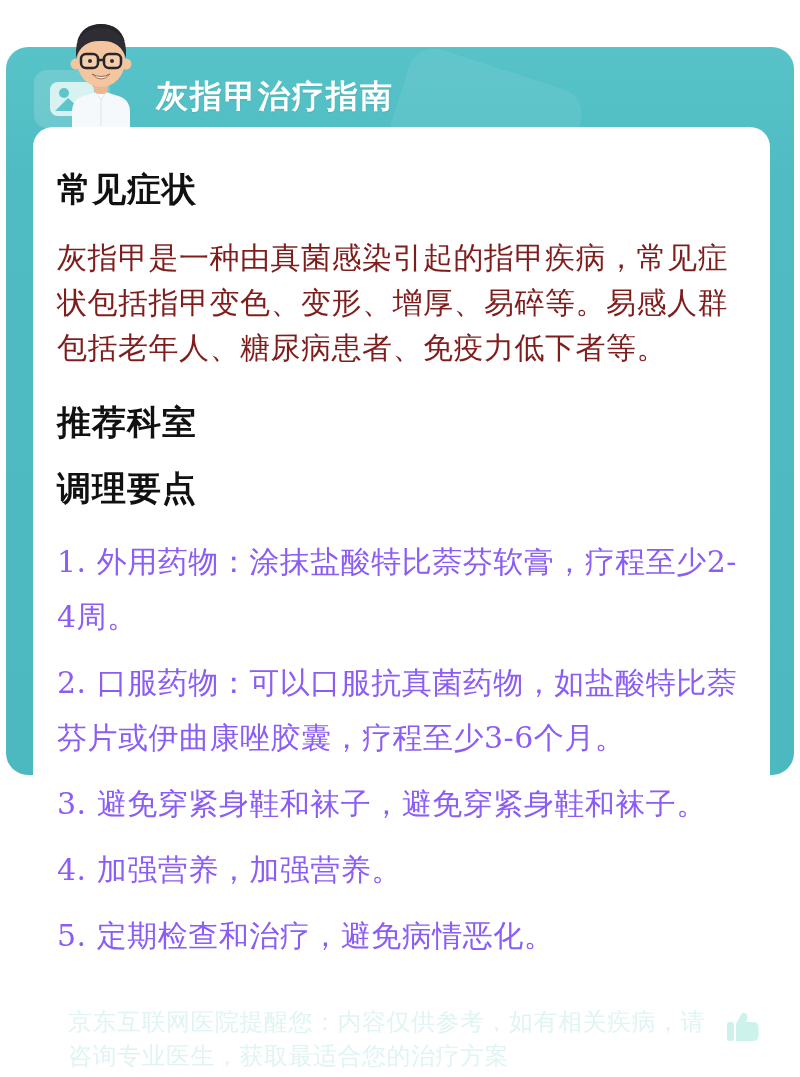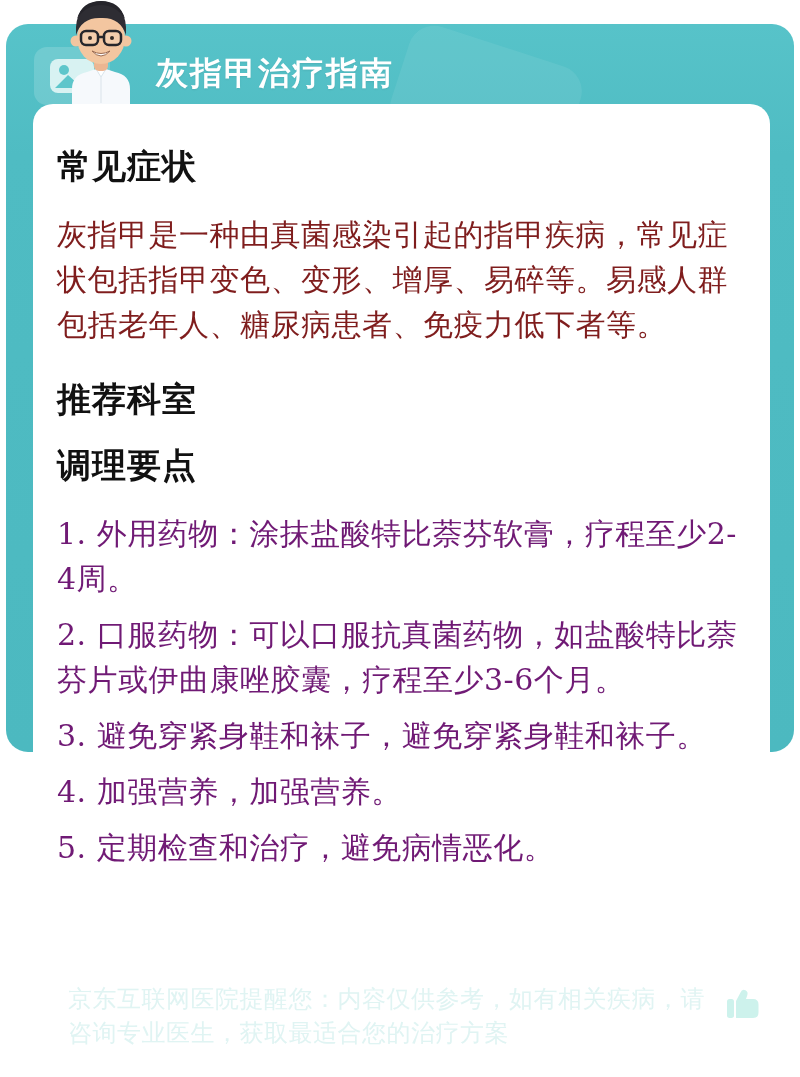--- a/index.html
+++ b/index.html
@@ -3,21 +3,21 @@
 <meta charset="utf-8">
 <style>
   html,body{margin:0;padding:0;}
   body{
     width:800px;height:1077px;position:relative;overflow:hidden;
     background:#ffffff;
     font-family:"DejaVu Sans",sans-serif;
   }
   
   .panel{
-    position:absolute;left:6px;top:24px;width:788px;height:728px;
+    position:absolute;left:6px;top:47px;width:788px;height:728px;
     border-radius:22px;
     background:linear-gradient(180deg,#57c3c9 0%,#4fbcc3 18%,#4cb9c0 100%);
   }
   .header-glow{
     position:absolute;left:390px;top:20px;width:180px;height:110px;
     background:rgba(255,255,255,0.07);border-radius:26px;
     transform:rotate(18deg);
   }
   
   .photo-badge{
@@ -50,21 +50,21 @@
     font-family:"DejaVu Sans",sans-serif;letter-spacing:1px;
   }
   .card p{
     font-size:30px;line-height:45px;color:#7f1d1d;
     margin:0 0 32px 0;
     font-family:"DejaVu Serif",serif;letter-spacing:0.5px;
   }
   .card p.short{margin-bottom:22px;}
   .treat-list{list-style:none;margin:0;padding:0;}
   .treat-list li{
-    font-size:30px;line-height:45px;color:#701a75;
+    font-size:30px;line-height:55px;color:#8b5cf6;
     margin:0 0 11px 0;
     font-family:"DejaVu Serif",serif;letter-spacing:0.5px;
   }
   .treat-list .num{
     font-family:"DejaVu Serif",serif;margin-right:10px;
   }
   
   .footer-info-icon{
     position:absolute;left:28px;top:974px;width:22px;height:22px;
     border:2px solid rgba(255,255,255,0.55);border-radius:50%;

